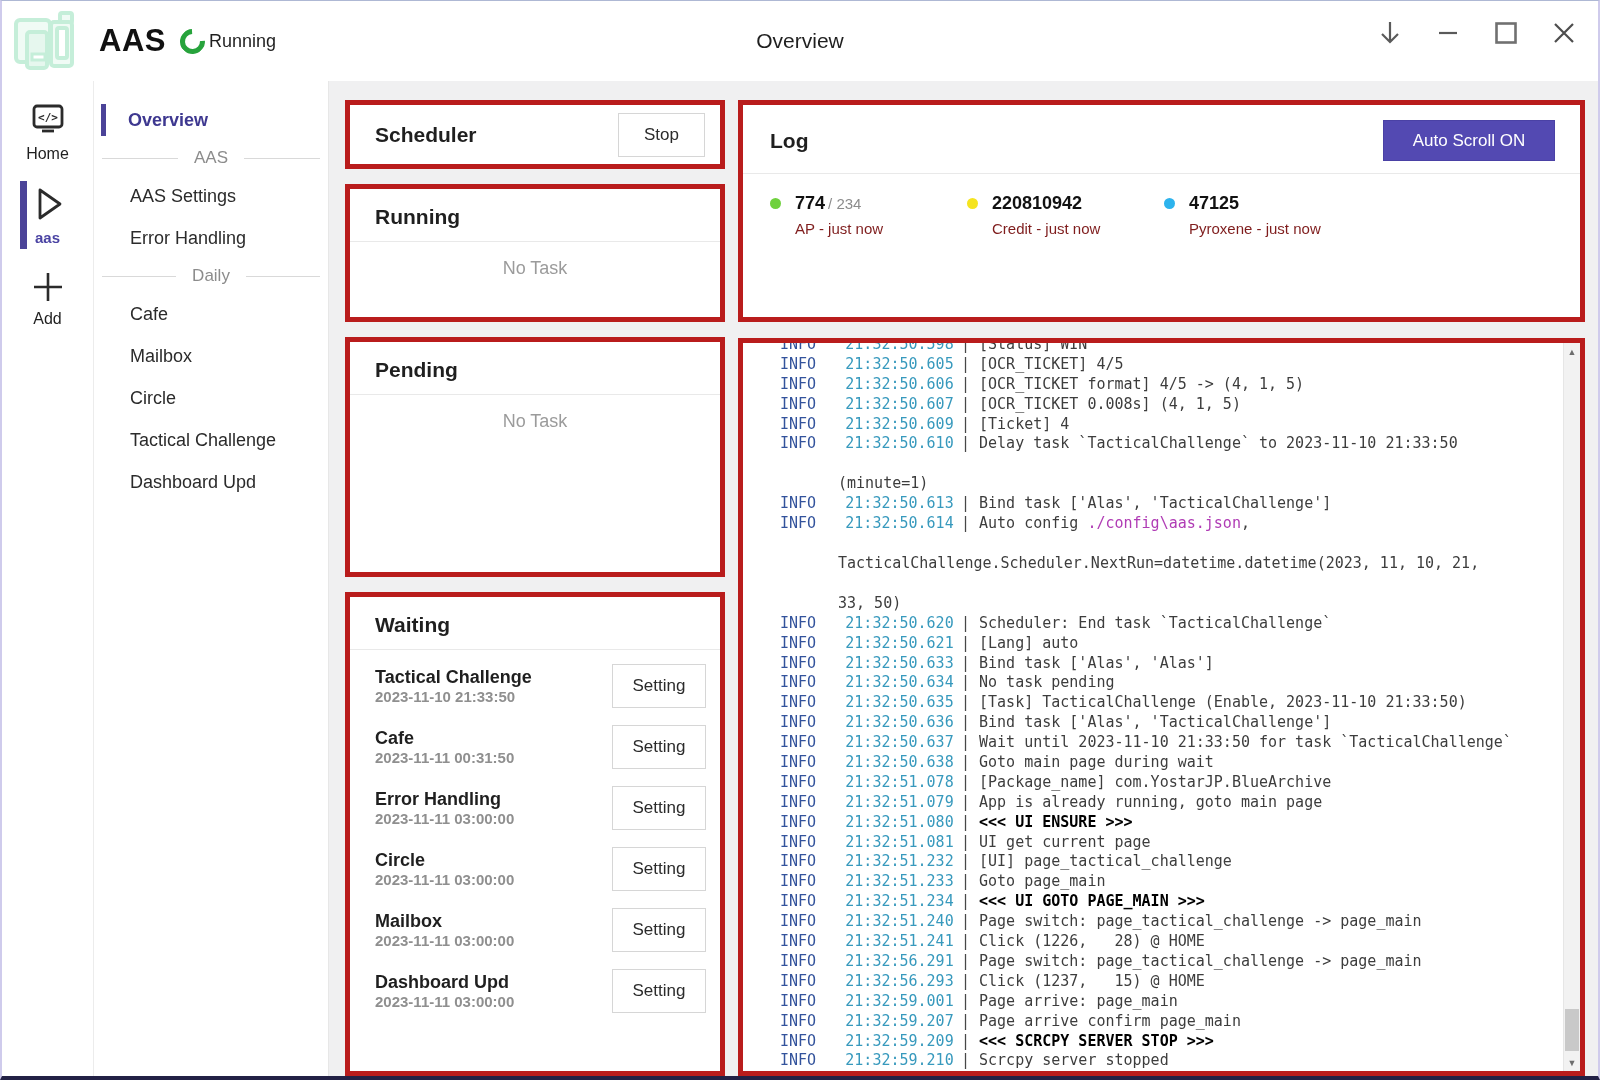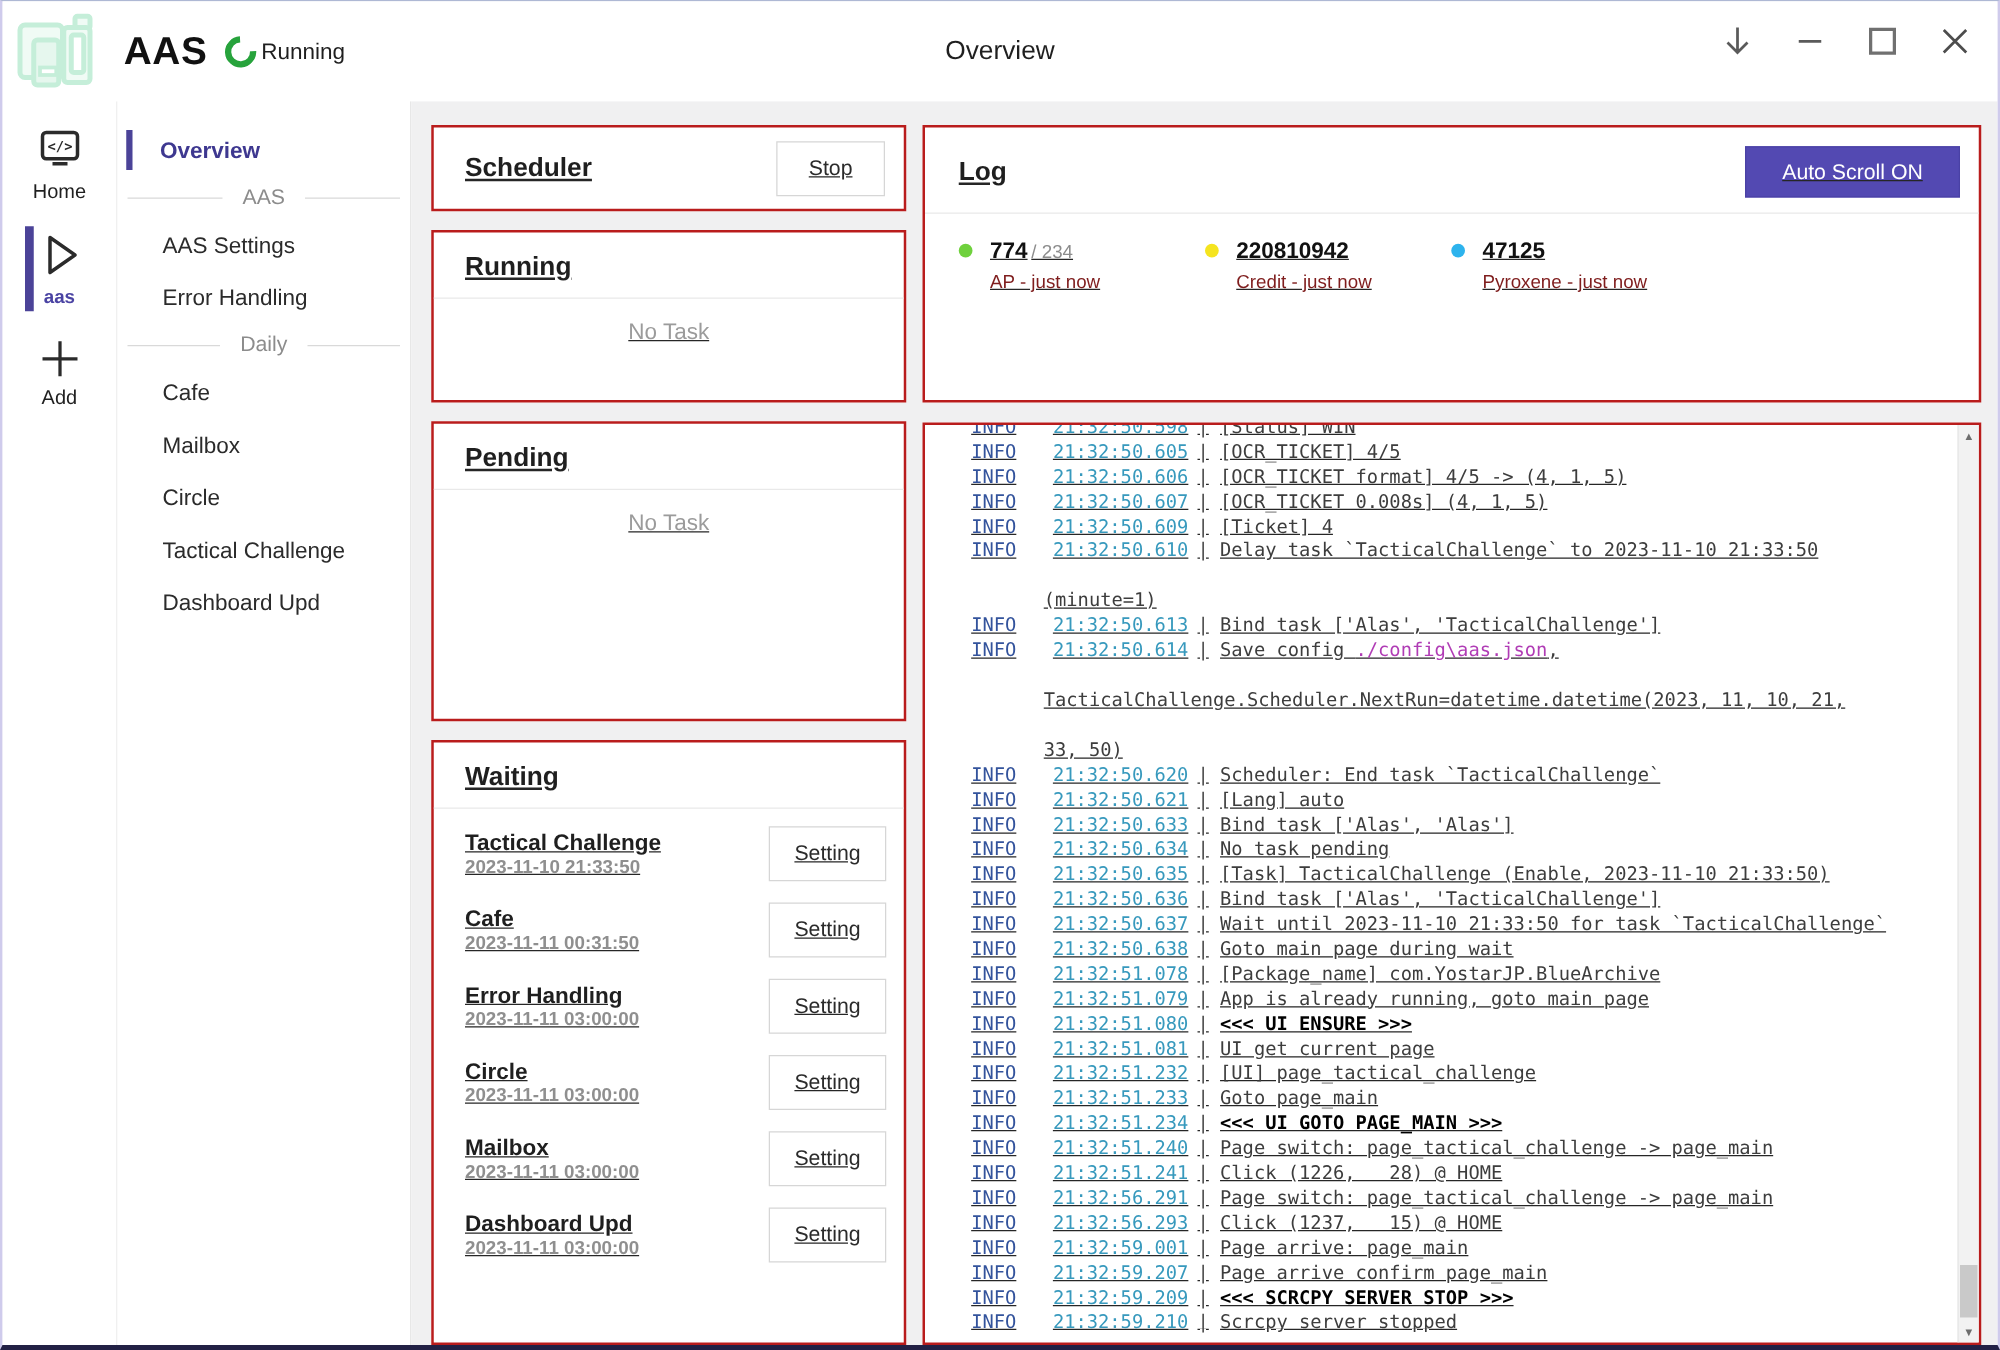--- a/index.html
+++ b/index.html
@@ -39,21 +39,21 @@
   .nav-overview .sel-bar { position:absolute; left:7px; top:5px; width:5px; height:32px; background:#4b4398; }
   .nav-divider { height:34px; display:flex; align-items:center; color:#8c8c8c; padding:0 8px; }
   .nav-divider .line { flex:1; height:1px; background:#d9d9d9; }
   .nav-divider .nav-group-label { margin:0 16px; font-size:17px; }
   .nav-item { height:42px; line-height:42px; padding-left:36px; color:#2b2b2b; cursor:default; }
 
   
   .main { flex:1; background:#f0f0f1; padding:19px 13px 0 16px; display:flex; gap:13px; min-width:0; }
   .col-left { flex:0 0 380px; display:flex; flex-direction:column; gap:15px; }
   .col-right { flex:1; display:flex; flex-direction:column; gap:16px; min-width:0; }
-  .card { background:#fff; border:2px solid #b91c1c;text-decoration:underline; }
+  .card { background:#fff; border:5px solid #b91c1c; }
   .card-title { font-size:21px; font-weight:bold; color:#1f1f1f; }
   .btn { background:#fff; border:1px solid #d6d6d6; font-family:inherit; font-size:17px; color:#2b2b2b; cursor:pointer; }
 
   .scheduler { flex:0 0 69px; display:flex; align-items:center; justify-content:space-between; padding:0 15px 0 25px; }
   .stop-btn { width:87px; height:44px; }
 
   .panel-head { padding:16px 25px 0 25px; }
   .panel-rule { height:1px; background:#e9e9e9; margin-top:12px; }
   .running { flex:0 0 138px; }
   .pending { flex:0 0 240px; }
@@ -61,21 +61,21 @@
 
   .waiting { flex:1; display:flex; flex-direction:column; }
   .wait-list { padding:5px 14px 0 25px; }
   .wait-row { height:61px; display:flex; align-items:center; justify-content:space-between; }
   .wait-name { font-size:18px; font-weight:bold; color:#1f1f1f; }
   .wait-time { font-size:15px; font-weight:bold; color:#8f8f8f; margin-top:0; }
   .setting-btn { width:94px; height:44px; }
 
   
   .log-head-card { flex:0 0 222px; }
-  .log-head-row { display:flex; align-items:center; justify-content:space-between; padding:15px 15px 0 27px; }
+  .log-head-row { display:flex; align-items:center; justify-content:space-between; padding:15px 25px 0 27px; }
   .autoscroll-btn { width:172px; height:41px; background:#5349b2; color:#fff; border:1px solid #4a41a5;
     font-family:inherit; font-size:17px; cursor:pointer; }
   .stats { display:flex; padding:19px 0 0 27px; }
   .stat { width:197px; display:flex; }
   .dot { width:11px; height:11px; border-radius:50%; margin-top:5px; flex:none; }
   .stat-text { margin-left:14px; }
   .stat-value { font-size:18px; font-weight:bold; color:#111; }
   .stat-suffix { font-size:15px; color:#8c8c8c; margin-left:3px; }
   .stat-label { font-size:15px; color:#7f1d1d; margin-top:6px; }
 
@@ -311,21 +311,21 @@
         <div class="card log-panel">
           <div class="log-scroll">
               <div class="log-row"><span class="lv">INFO</span><span class="tm">21:32:50.598</span><span class="bar">|</span><span class="msg"><span>[Status] WIN</span></span></div>
               <div class="log-row"><span class="lv">INFO</span><span class="tm">21:32:50.605</span><span class="bar">|</span><span class="msg"><span>[OCR_TICKET] 4/5</span></span></div>
               <div class="log-row"><span class="lv">INFO</span><span class="tm">21:32:50.606</span><span class="bar">|</span><span class="msg"><span>[OCR_TICKET format] 4/5 -&gt; (4, 1, 5)</span></span></div>
               <div class="log-row"><span class="lv">INFO</span><span class="tm">21:32:50.607</span><span class="bar">|</span><span class="msg"><span>[OCR_TICKET 0.008s] (4, 1, 5)</span></span></div>
               <div class="log-row"><span class="lv">INFO</span><span class="tm">21:32:50.609</span><span class="bar">|</span><span class="msg"><span>[Ticket] 4</span></span></div>
               <div class="log-row"><span class="lv">INFO</span><span class="tm">21:32:50.610</span><span class="bar">|</span><span class="msg"><span>Delay task `TacticalChallenge` to 2023-11-10 21:33:50</span></span></div>
               <div class="log-row cont"><span class="msg"><span>(minute=1)</span></span></div>
               <div class="log-row"><span class="lv">INFO</span><span class="tm">21:32:50.613</span><span class="bar">|</span><span class="msg"><span>Bind task ['Alas', 'TacticalChallenge']</span></span></div>
-              <div class="log-row"><span class="lv">INFO</span><span class="tm">21:32:50.614</span><span class="bar">|</span><span class="msg"><span>Save config </span><span class="m">./config\aas.json</span><span>,</span></span></div>
+              <div class="log-row"><span class="lv">INFO</span><span class="tm">21:32:50.614</span><span class="bar">|</span><span class="msg"><span>Auto config </span><span class="m">./config\aas.json</span><span>,</span></span></div>
               <div class="log-row cont"><span class="msg"><span>TacticalChallenge.Scheduler.NextRun=datetime.datetime(2023, 11, 10, 21,</span></span></div>
               <div class="log-row cont"><span class="msg"><span>33, 50)</span></span></div>
               <div class="log-row"><span class="lv">INFO</span><span class="tm">21:32:50.620</span><span class="bar">|</span><span class="msg"><span>Scheduler: End task `TacticalChallenge`</span></span></div>
               <div class="log-row"><span class="lv">INFO</span><span class="tm">21:32:50.621</span><span class="bar">|</span><span class="msg"><span>[Lang] auto</span></span></div>
               <div class="log-row"><span class="lv">INFO</span><span class="tm">21:32:50.633</span><span class="bar">|</span><span class="msg"><span>Bind task ['Alas', 'Alas']</span></span></div>
               <div class="log-row"><span class="lv">INFO</span><span class="tm">21:32:50.634</span><span class="bar">|</span><span class="msg"><span>No task pending</span></span></div>
               <div class="log-row"><span class="lv">INFO</span><span class="tm">21:32:50.635</span><span class="bar">|</span><span class="msg"><span>[Task] TacticalChallenge (Enable, 2023-11-10 21:33:50)</span></span></div>
               <div class="log-row"><span class="lv">INFO</span><span class="tm">21:32:50.636</span><span class="bar">|</span><span class="msg"><span>Bind task ['Alas', 'TacticalChallenge']</span></span></div>
               <div class="log-row"><span class="lv">INFO</span><span class="tm">21:32:50.637</span><span class="bar">|</span><span class="msg"><span>Wait until 2023-11-10 21:33:50 for task `TacticalChallenge`</span></span></div>
               <div class="log-row"><span class="lv">INFO</span><span class="tm">21:32:50.638</span><span class="bar">|</span><span class="msg"><span>Goto main page during wait</span></span></div>

